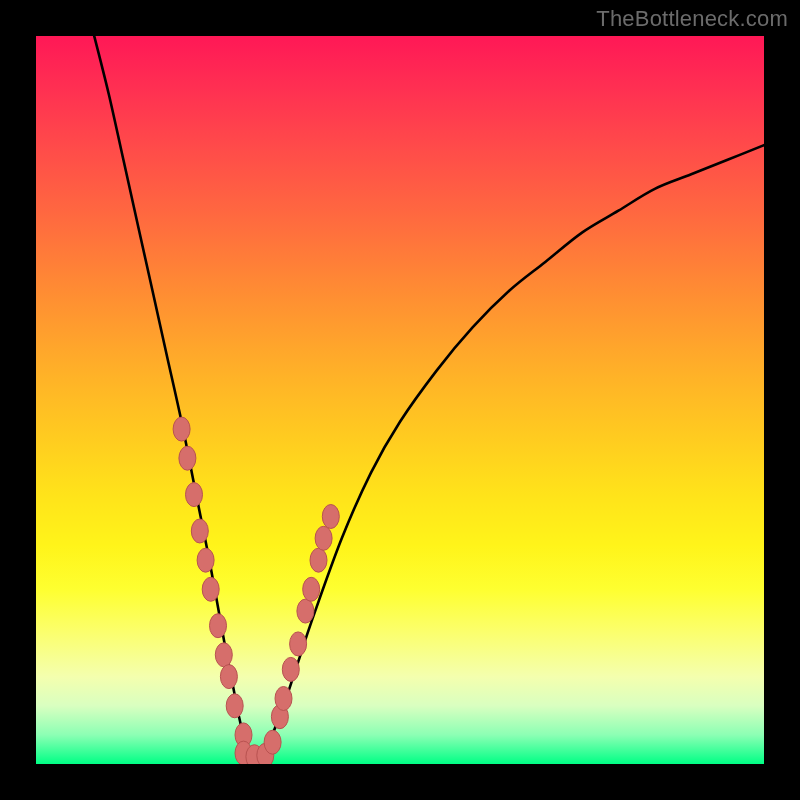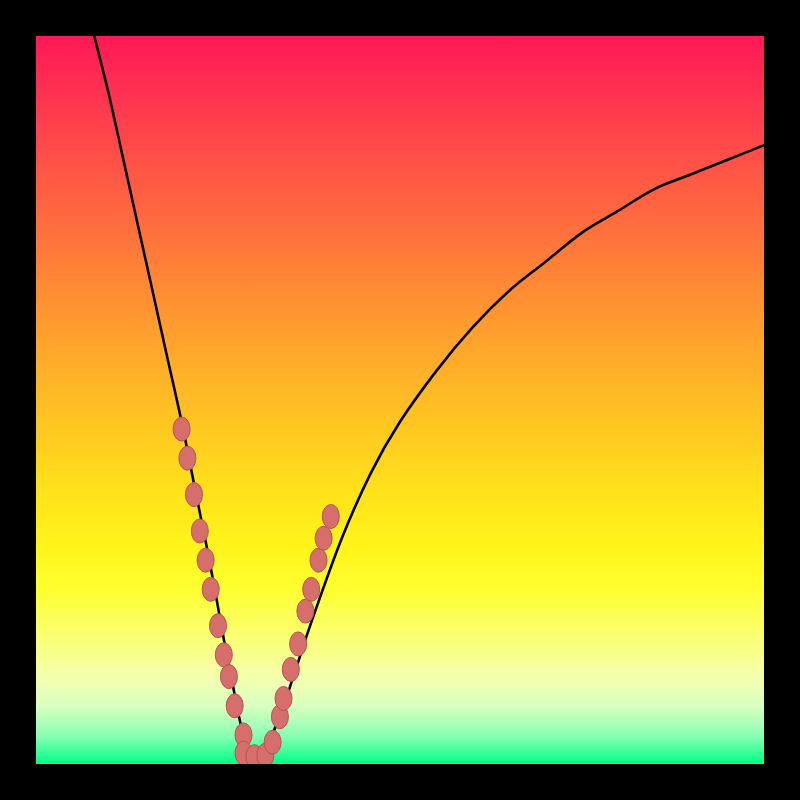--- a/index.html
+++ b/index.html
@@ -90,13 +90,14 @@
           <ellipse cx="254.8" cy="633.4" rx="8.5" ry="12" fill="#D66E6B" stroke="#B85250" stroke-width="1"></ellipse>
           <ellipse cx="262.1" cy="607.9" rx="8.5" ry="12" fill="#D66E6B" stroke="#B85250" stroke-width="1"></ellipse>
           <ellipse cx="269.4" cy="575.1" rx="8.5" ry="12" fill="#D66E6B" stroke="#B85250" stroke-width="1"></ellipse>
           <ellipse cx="275.2" cy="553.3" rx="8.5" ry="12" fill="#D66E6B" stroke="#B85250" stroke-width="1"></ellipse>
           <ellipse cx="282.5" cy="524.2" rx="8.5" ry="12" fill="#D66E6B" stroke="#B85250" stroke-width="1"></ellipse>
           <ellipse cx="287.6" cy="502.3" rx="8.5" ry="12" fill="#D66E6B" stroke="#B85250" stroke-width="1"></ellipse>
           <ellipse cx="294.8" cy="480.5" rx="8.5" ry="12" fill="#D66E6B" stroke="#B85250" stroke-width="1"></ellipse>
         </g>
     </svg>
   </div>
+  <div class="watermark">TheBottleneck.com</div>
 </div>
 
 </body></html>

